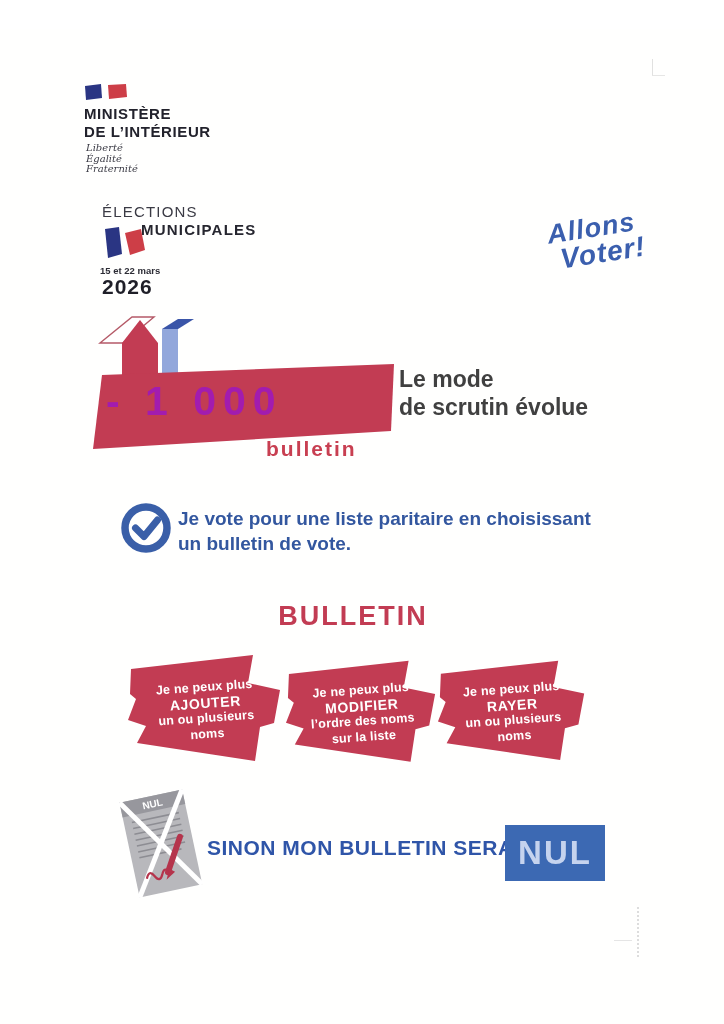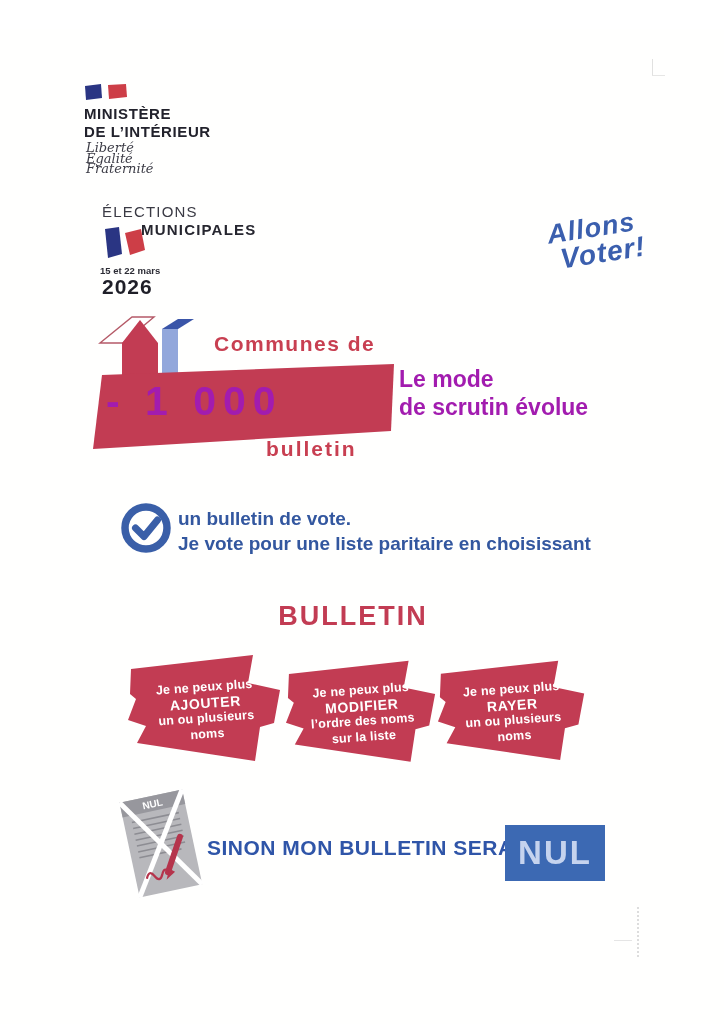--- a/index.html
+++ b/index.html
@@ -5,41 +5,41 @@
   html,body{margin:0;padding:0;background:#ffffff;}
   #poster{
     position:relative;width:724px;height:1024px;background:#fffffe;
     font-family:"Liberation Sans",sans-serif;overflow:hidden;margin-top:29px;
   }
   .abs{position:absolute;}
   .min-flag{left:84px;top:54px;width:46px;height:18px;}
   .min-name1{left:84px;top:76px;font-size:15px;font-weight:700;letter-spacing:.6px;color:#22222c;}
   .min-name2{left:84px;top:94px;font-size:15px;font-weight:700;letter-spacing:.6px;color:#22222c;text-align:center;}
   .motto{left:86px;top:114px;font-family:"DejaVu Serif",serif;font-style:italic;
-         font-size:13px;line-height:10.5px;color:#3c3c46;}
+         font-size:10px;line-height:10.5px;color:#3c3c46;}
 
   
   .elec-title1{left:102px;top:174px;font-size:15px;letter-spacing:1.2px;color:#3a3a44;font-weight:400;}
   .elec-title2{left:141px;top:192px;font-size:15px;letter-spacing:1.2px;color:#26262f;font-weight:700;}
   .elec-flag{left:103px;top:197px;width:46px;height:34px;}
   .elec-dates{left:100px;top:236px;font-size:9.5px;color:#2c2c35;font-weight:600;}
   .elec-year{left:102px;top:246px;font-size:21px;font-weight:800;letter-spacing:1px;color:#1f1f28;}
 
   
   .campaign1{left:547px;top:184px;font-size:27px;font-weight:900;font-style:italic;
              color:#3b5fae;transform:rotate(-9deg);letter-spacing:1px;}
   .campaign2{left:560px;top:208px;font-size:28px;font-weight:900;font-style:italic;
              color:#3b5fae;transform:rotate(-9deg);letter-spacing:1px;}
 
   
   .communes{left:214px;top:303px;font-size:21px;font-weight:600;letter-spacing:1.5px;color:#c83f51;}
   .habitants{left:266px;top:408px;font-size:21px;font-weight:600;letter-spacing:2px;color:#c83f51;}
   .banner-number{left:106px;top:349px;width:210px;font-size:41px;font-weight:800;
                  letter-spacing:7px;color:#a21caf;}
-  .headline{left:399px;top:336px;font-size:23px;font-weight:800;line-height:28px;color:#a21caf;}
+  .headline{left:399px;top:336px;font-size:23px;font-weight:800;line-height:28px;color:#404040;}
 
   
   .vote-text{left:178px;top:477px;font-size:19px;font-weight:800;line-height:25px;color:#33579f;}
 
   
   .attention{left:233px;top:572px;width:240px;text-align:center;font-size:27px;
              font-weight:900;letter-spacing:2px;color:#c23c53;}
   .ribbon{overflow:visible;}
   .ribbon-text{position:absolute;inset:0;display:flex;flex-direction:column;justify-content:center;
                align-items:center;text-align:center;color:#fff;transform:rotate(-4deg) translateY(-2px);
@@ -90,39 +90,38 @@
   <div class="abs campaign1">Allons</div>
   <div class="abs campaign2">Voter!</div>
 
   <svg class="abs" style="left:96px;top:284px;" width="122" height="64" viewBox="0 0 122 64">
     <polygon points="4,30 36,4 58,4 27,30" fill="#ffffff" stroke="#b55a68" stroke-width="1.4"></polygon>
     <polygon points="26,30 44,7 62,30 62,64 26,64" fill="#c23c53"></polygon>
     <polygon points="66,16 82,16 98,6 82,6" fill="#3a55a8"></polygon>
     <rect x="66" y="16" width="16" height="48" fill="#92a7db"></rect>
   </svg>
 
-  <div class="abs communes">Communes de</div>
   <svg class="abs" style="left:90px;top:332px;" width="310" height="92" viewBox="0 0 310 92" preserveAspectRatio="none">
     <polygon points="12,14 304,3 301,70 3,88" fill="#c23c53"></polygon>
   </svg>
   <div class="abs banner-number">- 1 000</div>
   <div class="abs habitants">bulletin</div>
 
   <div class="abs headline">
     <div>Le mode</div>
     <div>de scrutin évolue</div>
   </div>
 
   <svg class="abs" style="left:119px;top:472px;" width="54" height="54" viewBox="0 0 54 54">
     <circle cx="27" cy="27" r="21" fill="none" stroke="#3a5fa8" stroke-width="7.5"></circle>
     <path d="M16.5 27 L25 35.5 L38.5 19" fill="none" stroke="#3a5fa8" stroke-width="7" stroke-linecap="round" stroke-linejoin="round"></path>
   </svg>
   <div class="abs vote-text">
+    <div>Je vote pour une liste paritaire en choisissant</div>
     <div>un bulletin de vote.</div>
-    <div>Je vote pour une liste paritaire en choisissant</div>
   </div>
 
   <div class="abs attention">BULLETIN</div>
 
   <div class="abs rb1">
     <svg class="ribbon" width="158" height="128" viewBox="0 0 158 128" preserveAspectRatio="none">
       <polygon points="4,20 126,6 121,34 153,41 147,74 133,78 128,112 10,94 19,77 1,71 9,50 3,45" fill="#c23c53"></polygon>
     </svg>
     <div class="ribbon-text">
       <div>Je ne peux plus</div>

